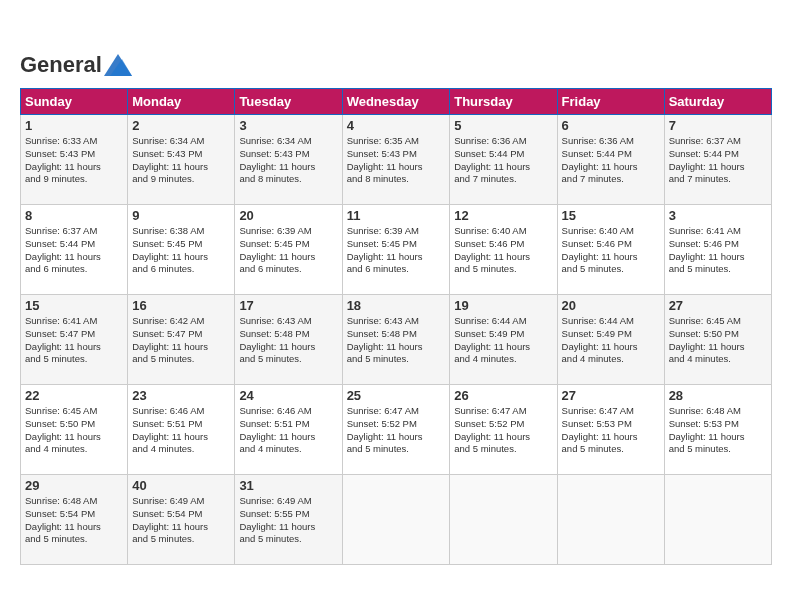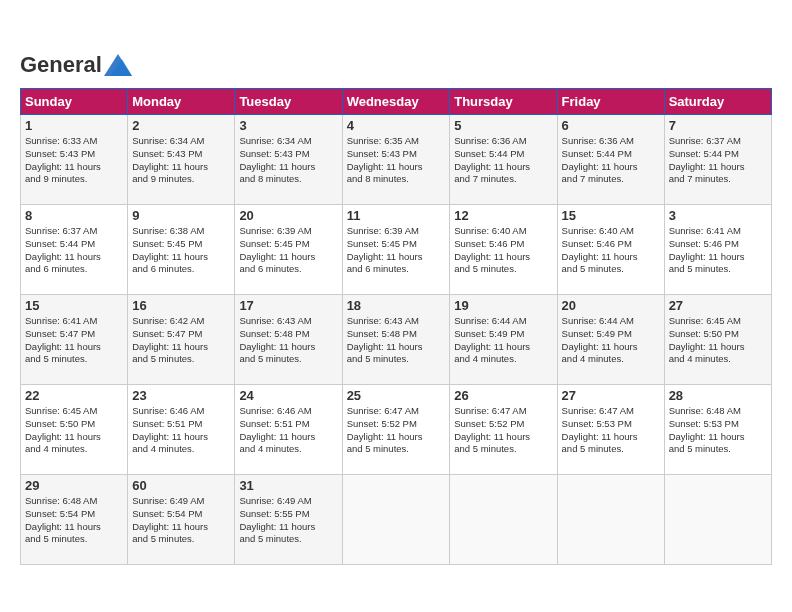--- a/index.html
+++ b/index.html
@@ -335,21 +335,21 @@
         </tr>
         <tr>
           <td>
             <span class="day-num">29</span>
             <div class="day-info" style="white-space: pre-line;">Sunrise: 6:48 AM
 Sunset: 5:54 PM
 Daylight: 11 hours
 and 5 minutes.</div>
           </td>
           <td>
-            <span class="day-num">60</span>
+            <span class="day-num">40</span>
             <div class="day-info" style="white-space: pre-line;">Sunrise: 6:49 AM
 Sunset: 5:54 PM
 Daylight: 11 hours
 and 5 minutes.</div>
           </td>
           <td>
             <span class="day-num">31</span>
             <div class="day-info" style="white-space: pre-line;">Sunrise: 6:49 AM
 Sunset: 5:55 PM
 Daylight: 11 hours

